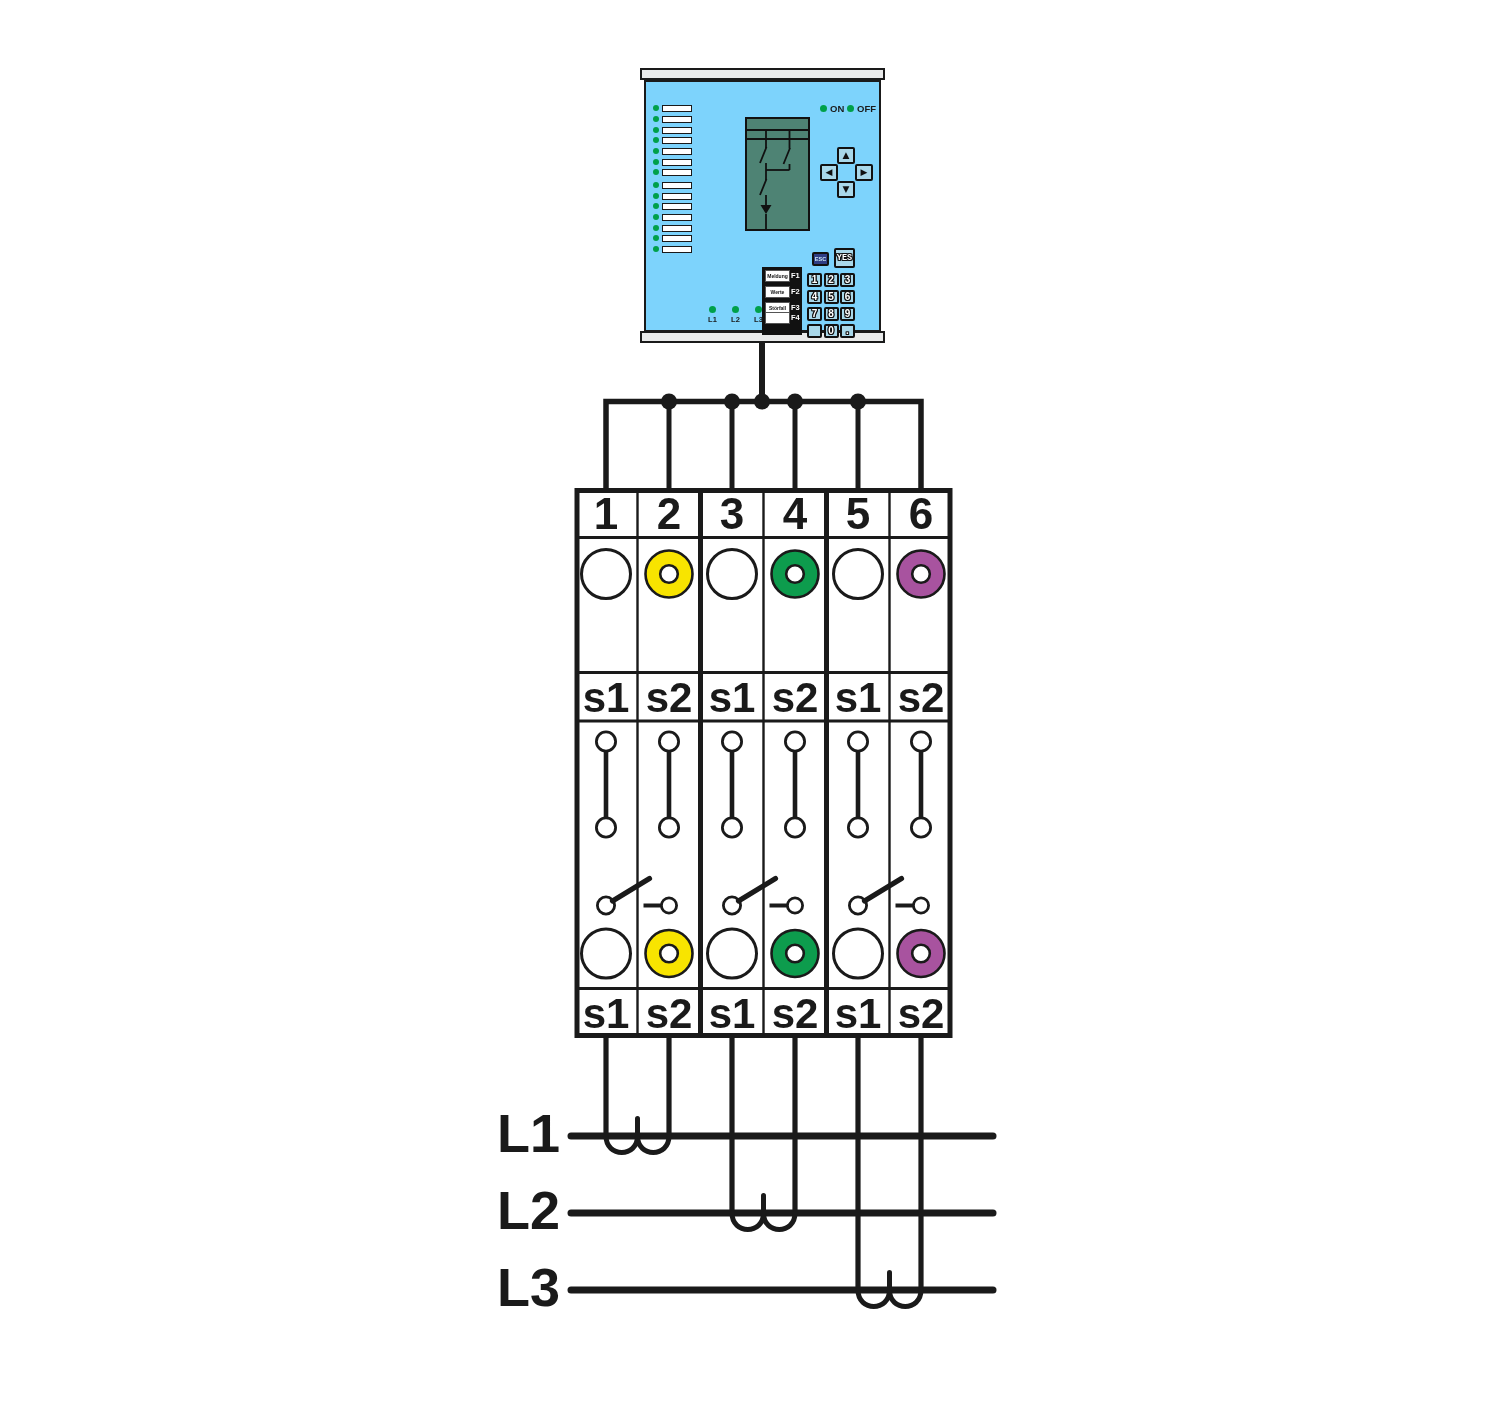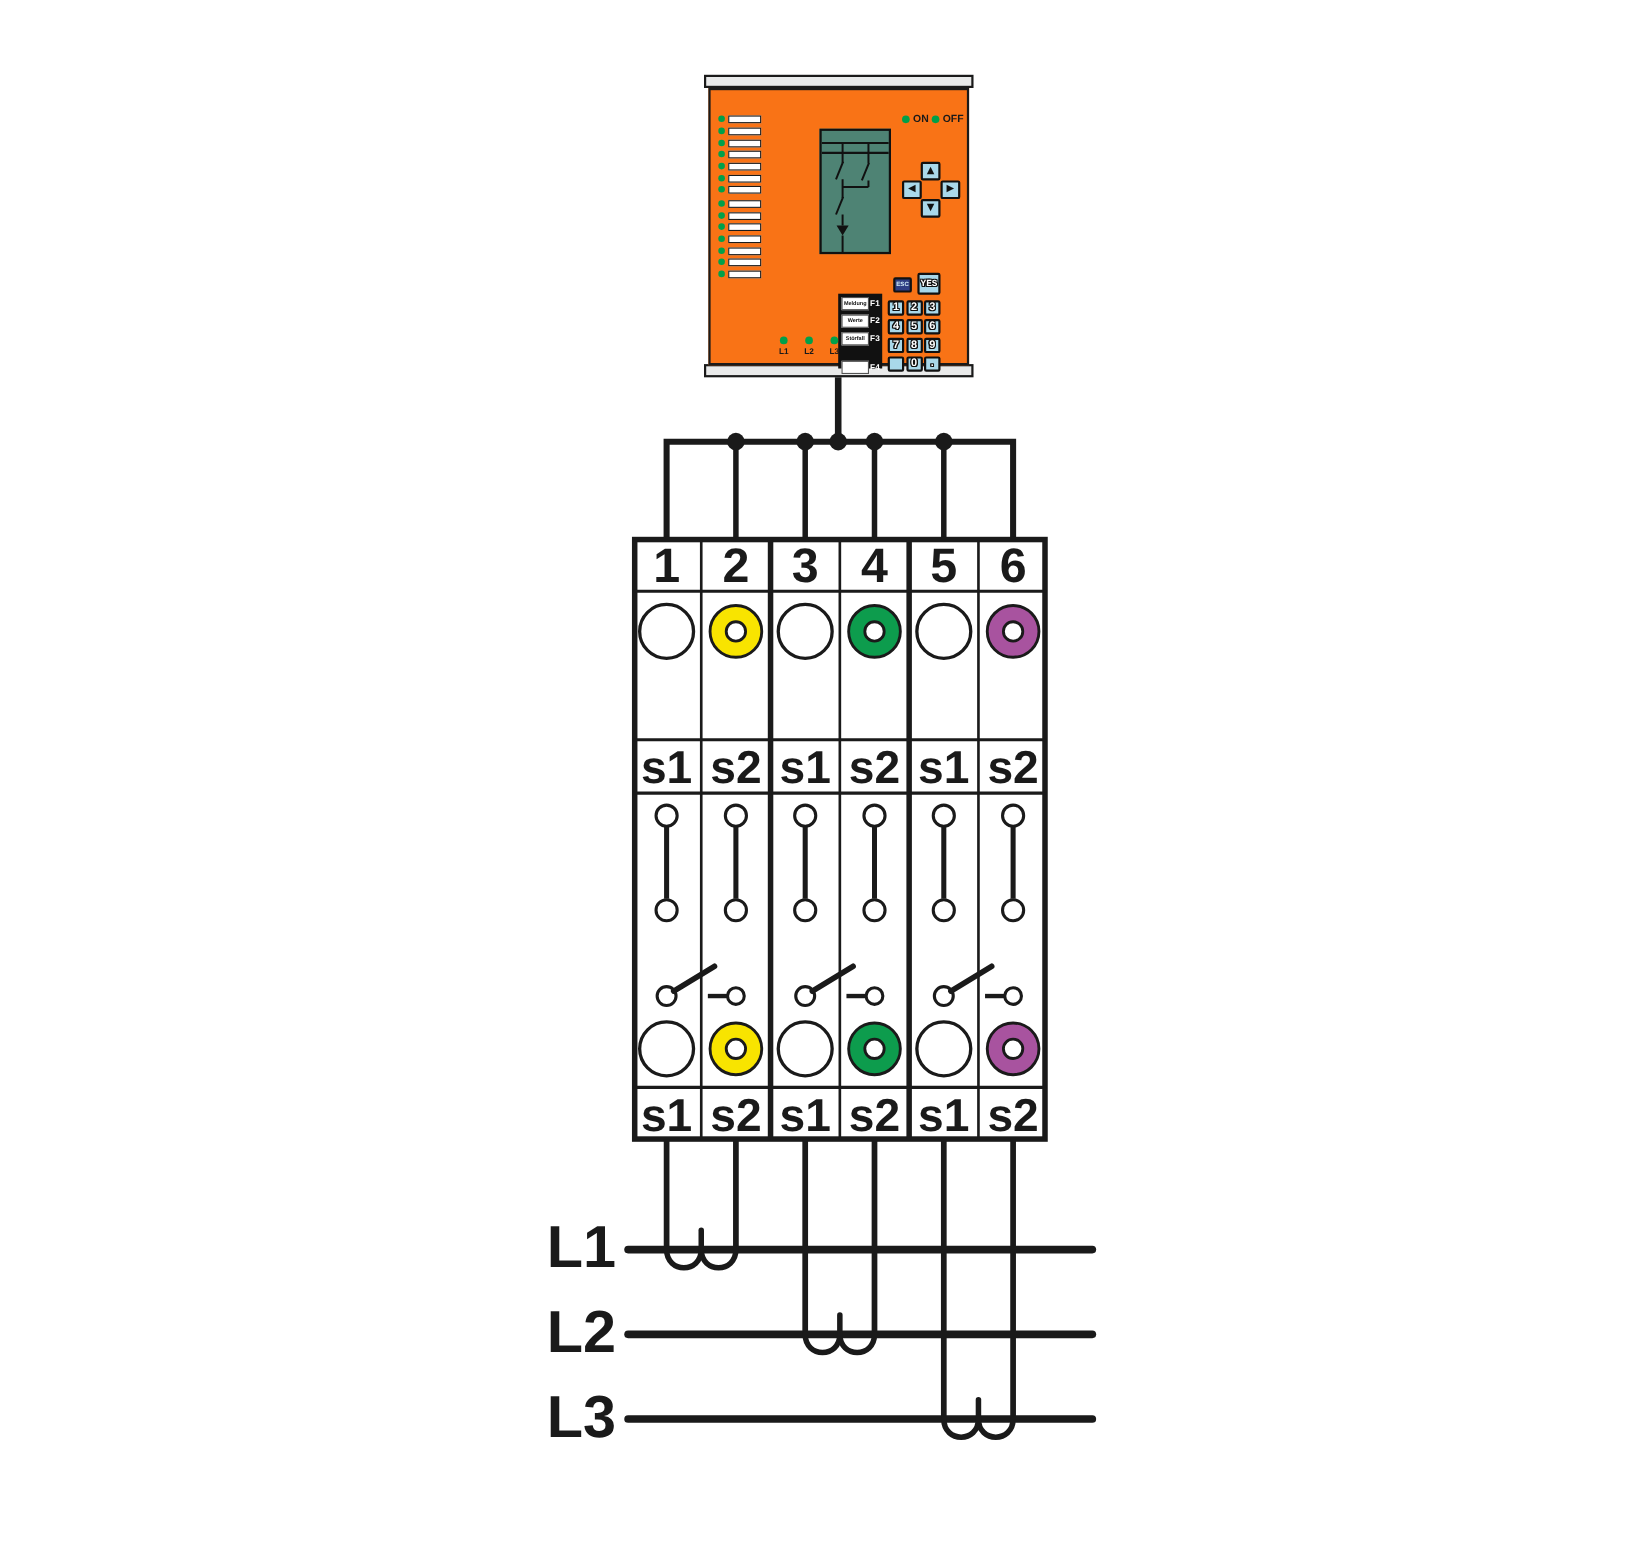--- a/index.html
+++ b/index.html
@@ -6,21 +6,21 @@
   .canvas{position:relative;width:1500px;height:1406px;background:#ffffff;overflow:hidden;
           font-family:"Liberation Sans",sans-serif;}
   .schematic{position:absolute;left:0;top:0;}
   .schematic text{font-family:"Liberation Sans",sans-serif;font-weight:bold;fill:#1a1a1a;}
 
   
   .device{position:absolute;left:640px;top:68px;width:245px;height:275px;}
   .rail{position:absolute;left:0;width:241px;height:8px;background:#e9eaea;border:2px solid #1a1a1a;}
   .rail.top{top:0;}
   .rail.bottom{top:263px;}
-  .dev-body{position:absolute;left:4px;top:12px;width:233px;height:248px;background:#f97316;border:2px solid #1a1a1a;}
+  .dev-body{position:absolute;left:4px;top:12px;width:233px;height:248px;background:#7dd3fc;border:2px solid #1a1a1a;}
 
   .led-row{position:absolute;left:7px;height:7px;}
   .led-dot{position:absolute;left:0;top:0;width:6px;height:6px;border-radius:50%;background:#00a04a;}
   .led-slot{position:absolute;left:9px;top:0;width:28px;height:5px;background:#fff;border:1px solid #1a1a1a;}
 
   .status{position:absolute;font-size:9.5px;font-weight:bold;color:#1a1a1a;line-height:10px;}
   .status-dot{position:absolute;width:7px;height:7px;border-radius:50%;background:#00a04a;}
 
   .lcd{position:absolute;left:99px;top:35px;width:61px;height:110px;background:#4e8374;border:2px solid #111;}
 
@@ -304,21 +304,21 @@
             <span class="fcap">F1</span>
           </div>
         <div class="frow" style="top:18px">
             <span class="flabel">Werte</span>
             <span class="fcap">F2</span>
           </div>
         <div class="frow" style="top:34px">
             <span class="flabel">Störfall</span>
             <span class="fcap">F3</span>
           </div>
-        <div class="frow" style="top:60px">
+        <div class="frow" style="top:44px">
             <span class="flabel"></span>
             <span class="fcap">F4</span>
           </div>
       </div>
 
       <div class="key num-key" style="left:161px;top:191px">1</div>
       <div class="key num-key" style="left:177.5px;top:191px">2</div>
       <div class="key num-key" style="left:194px;top:191px">3</div>
       <div class="key num-key" style="left:161px;top:208px">4</div>
       <div class="key num-key" style="left:177.5px;top:208px">5</div>

